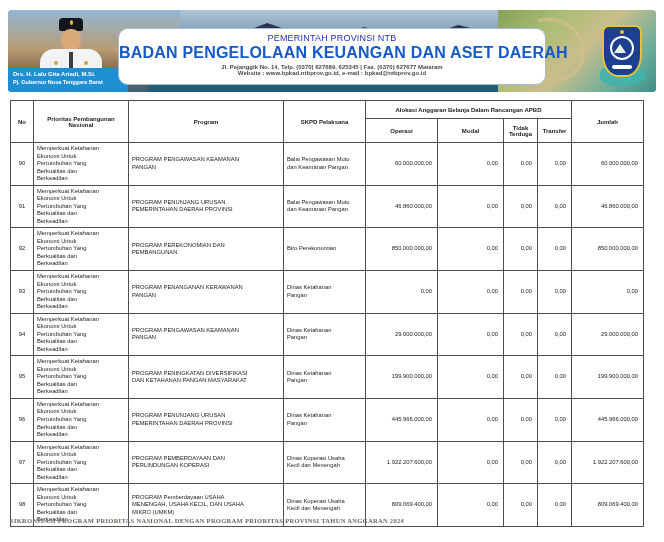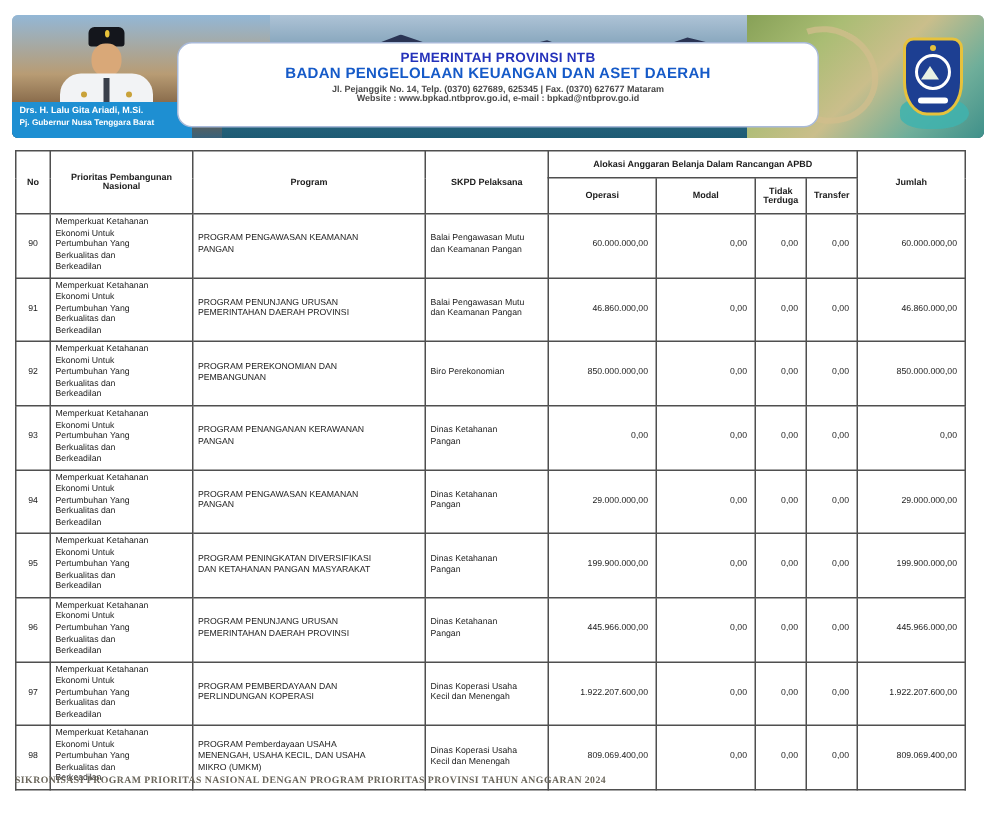--- a/index.html
+++ b/index.html
@@ -38,22 +38,22 @@
 
   
   .name-band { position:absolute; left:0; top:58px; width:120px; height:24px; background:#1e8fd2;
                color:#ffffff; padding:2px 4px 0 5px; line-height:1.45; }
   .name-band .nm { font-size:6px; font-weight:bold; white-space:nowrap; }
   .name-band .tt { font-size:5.5px; font-weight:bold; white-space:nowrap; }
 
   
   .white-box { position:absolute; left:110px; top:18px; width:428px; height:57px; background:#ffffff;
                border:1px solid #a9bad9; border-radius:10px; text-align:center; padding-top:4px; }
-  .wb-gov    { font-size:9px;  font-weight:bold; color:#2431ba; letter-spacing:.2px; }
-  .wb-agency { font-size:10px; font-weight:bold; color:#155ac8; letter-spacing:.2px; margin-top:1px; white-space:nowrap; }
+  .wb-gov    { font-size:9px;  font-weight:normal; color:#2431ba; letter-spacing:.2px; }
+  .wb-agency { font-size:16px; font-weight:bold; color:#155ac8; letter-spacing:.2px; margin-top:1px; white-space:nowrap; }
   .wb-addr   { font-size:6px;  font-weight:bold; color:#4a4a4a; margin-top:2px; }
   .wb-web    { font-size:6px;  font-weight:bold; color:#4a4a4a; }
 
   
   .logo { position:absolute; right:14px; top:15px; width:40px; height:52px; background:#1d3f92;
           border:2px solid #e6c23c; border-radius:7px 7px 16px 16px / 7px 7px 22px 22px; }
   .logo .ring { position:absolute; left:6px; top:9px; width:24px; height:24px; border:2px solid #ffffff;
                 border-radius:50%; background:#1d3f92; }
   .logo .mtn  { position:absolute; left:10px; top:17px; width:0; height:0;
                 border-left:6px solid transparent; border-right:6px solid transparent;

